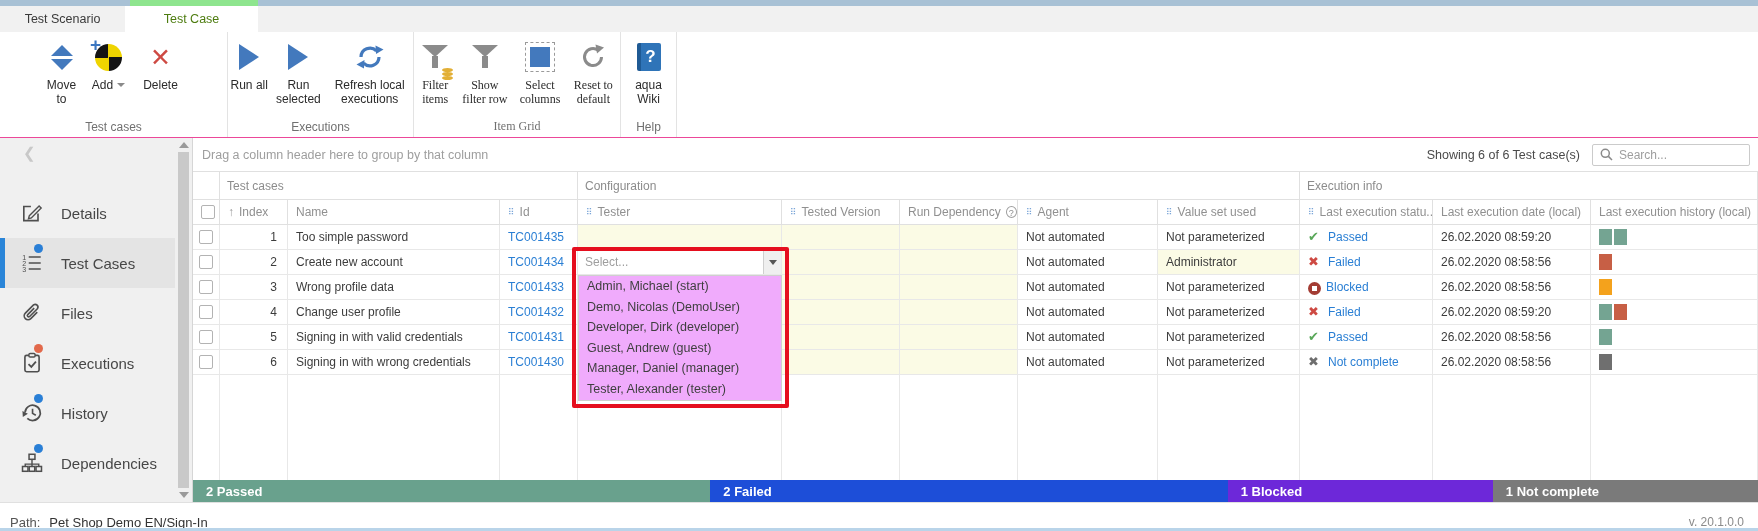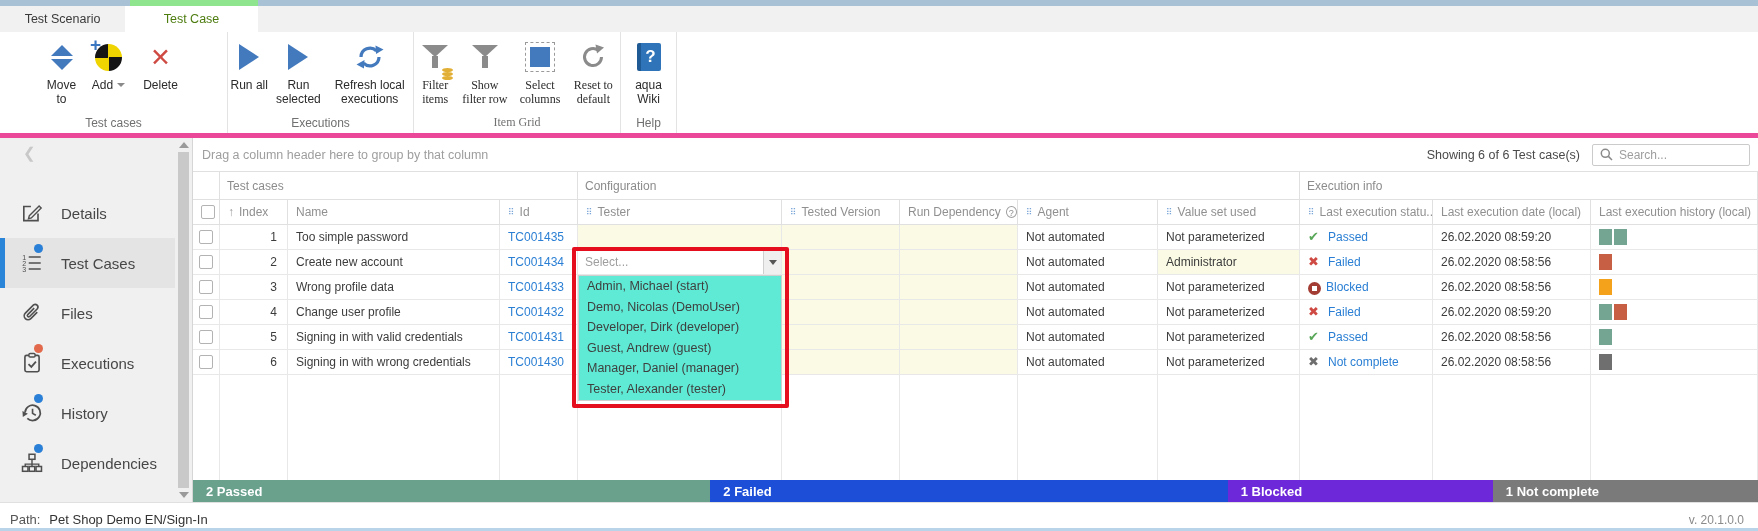--- a/index.html
+++ b/index.html
@@ -8,21 +8,21 @@
 
   
   .topstrip{position:absolute;left:0;top:0;width:1758px;height:6px;background:#a8c1d5;}
   .topstrip-green{position:absolute;left:130px;top:0;width:128px;height:6px;background:#8ee58e;}
   .tabbar{position:absolute;left:0;top:6px;width:1758px;height:26px;background:#f1f1f1;display:flex;}
   .tab{height:26px;line-height:26px;text-align:center;font-size:12.5px;color:#3a3a3a;cursor:default;}
   .tab.t0{width:125px;}
   .tab.t1{width:133px;background:#fff;color:#4d7c0f;}
 
   
-  .ribbon{position:absolute;left:0;top:32px;width:1758px;height:106px;background:#fff;border-bottom:5px solid #ec4899;display:flex;box-sizing:border-box;}
+  .ribbon{position:absolute;left:0;top:32px;width:1758px;height:106px;background:#fff;border-bottom:1px solid #ec4899;display:flex;box-sizing:border-box;}
   .rgroup{position:relative;height:100%;border-right:1px solid #e3e3e3;box-sizing:border-box;padding-top:4px;}
   .rg0{width:228px;} .rg1{width:186px;} .rg2{width:207px;font-family:Liberation Serif, serif;} .rg3{width:56px;}
   .rbtns{display:flex;justify-content:center;}
   .rbtn{display:flex;flex-direction:column;align-items:center;margin:0 2px;}
   .ricobox{height:42px;display:flex;align-items:center;justify-content:center;}
   .rlabel{font-size:12px;color:#2b2b2b;text-align:center;line-height:14px;}
   .rlabelrow{display:flex;align-items:center;}
   .rgrouplabel{position:absolute;bottom:3px;left:0;right:0;text-align:center;font-size:12px;color:#707070;}
   .w-moveto{width:40px;}.w-add{width:46px;}.w-addmiss{width:76px;}.w-del{width:50px;}
   .w-runall{width:40px;}.w-runsel{width:54px;}.w-refresh{width:86px;}
@@ -123,30 +123,30 @@
   .sq-green{display:inline-block;background:#74a492;}
   .sq-red{display:inline-block;background:#c75f45;}
   .sq-orange{display:inline-block;background:#f4a21c;}
   .sq-gray{display:inline-block;background:#6f6f6f;}
 
   
   .editor{width:100%;height:100%;background:#fff;display:flex;align-items:center;}
   .editor-text{flex:1;padding-left:7px;color:#9e9e9e;font-size:12px;}
   .dd-btn{width:18px;height:100%;background:#efefef;border-left:1px solid #cfcfcf;display:flex;align-items:center;justify-content:center;box-sizing:border-box;}
   .dd-btn::before{content:"";width:0;height:0;border-left:4px solid transparent;border-right:4px solid transparent;border-top:5px solid #555;}
-  .dd-list{position:absolute;left:578px;top:275px;width:204px;height:126px;background:#5eead4;border:1px solid #cfcfcf;box-sizing:border-box;z-index:5;}
+  .dd-list{position:absolute;left:578px;top:275px;width:204px;height:126px;background:#f0abfc;border:1px solid #cfcfcf;box-sizing:border-box;z-index:5;}
   .dd-item{height:20.6px;line-height:20.6px;padding-left:8px;font-size:12.5px;color:#3f3f3f;white-space:nowrap;overflow:hidden;}
   .annotation{position:absolute;left:572px;top:247px;width:217px;height:161px;border:4px solid #e50e1e;border-radius:2px;box-sizing:border-box;z-index:6;pointer-events:none;}
 
   
   .statusbar{height:22px;display:flex;color:#fff;font-size:13px;font-weight:bold;}
   .seg{display:flex;align-items:center;padding-left:13px;box-sizing:border-box;overflow:hidden;white-space:nowrap;}
 
   
-  .footer{position:absolute;left:0;top:502px;width:1758px;height:26px;background:#fff;border-top:1px solid #e0e0e0;display:flex;align-items:flex-end;padding:1px 10px;box-sizing:border-box;font-size:13px;}
+  .footer{position:absolute;left:0;top:502px;width:1758px;height:26px;background:#fff;border-top:1px solid #e0e0e0;display:flex;align-items:flex-start;padding:12px 10px;box-sizing:border-box;font-size:13px;}
   .pathlabel{color:#555;}
   .pathvalue{color:#333;margin-left:9px;flex:1;}
   .version{color:#8a8a8a;font-size:12px;margin-right:4px;}
   .bottomstrip{position:absolute;left:0;top:528px;width:1758px;height:3px;background:#b9d4e9;}
   svg{display:block;}
 </style>
 </head>
 <body>
 
 <div id="app">

